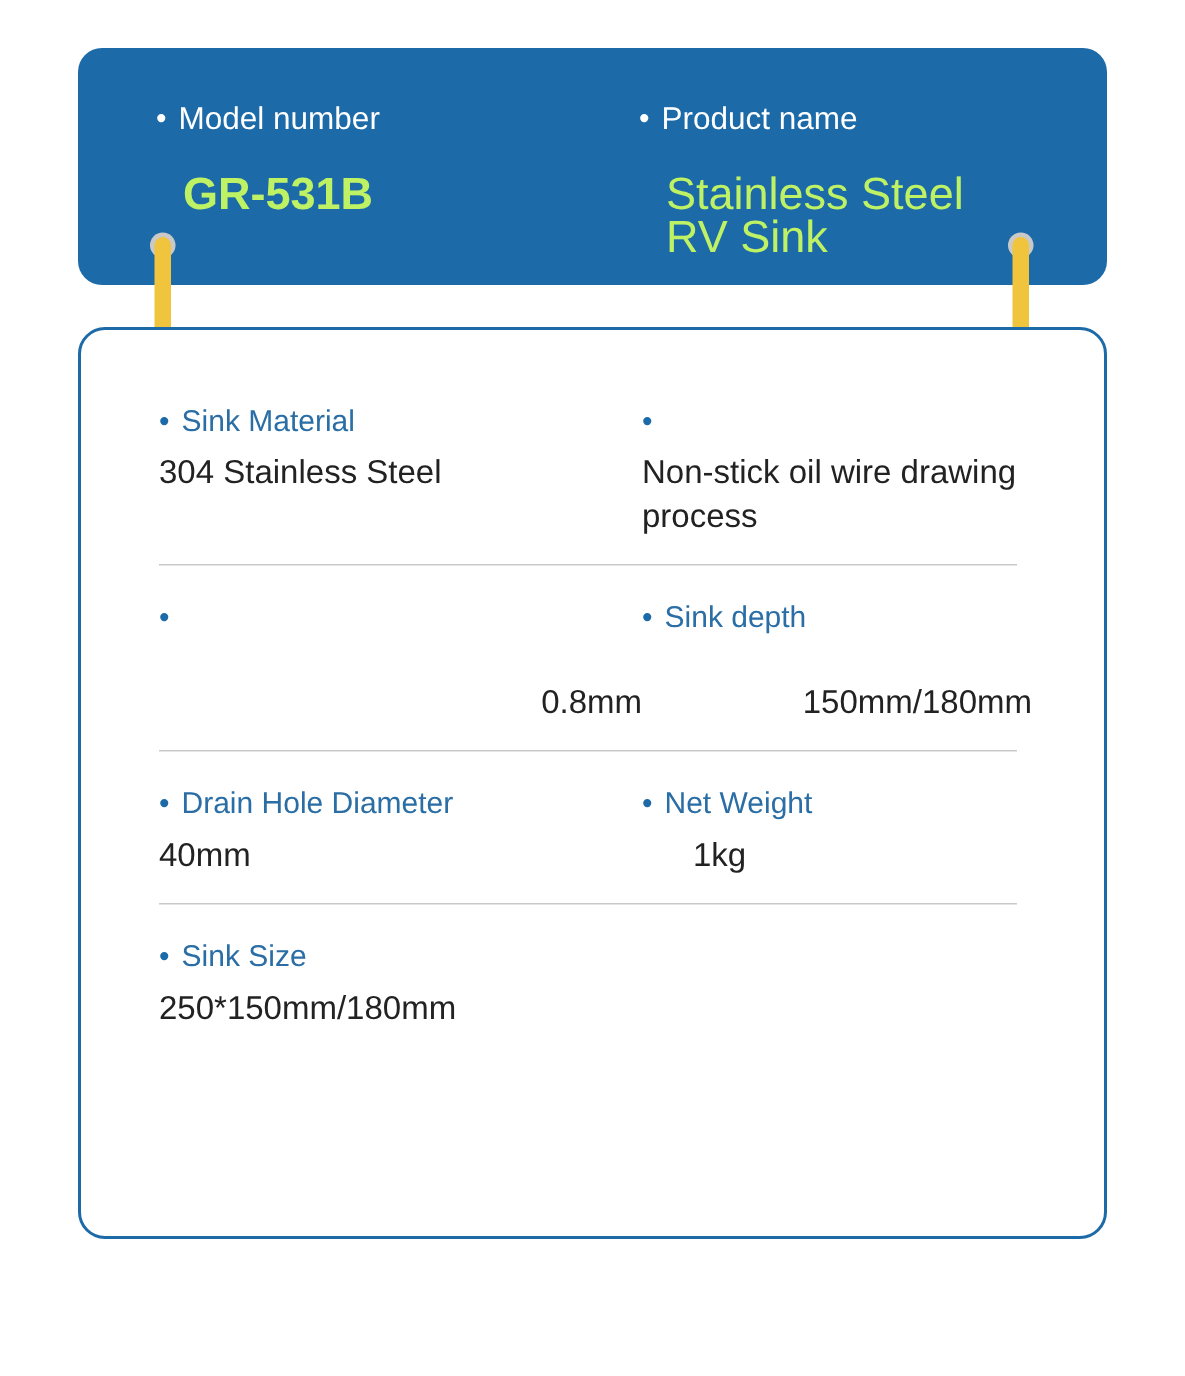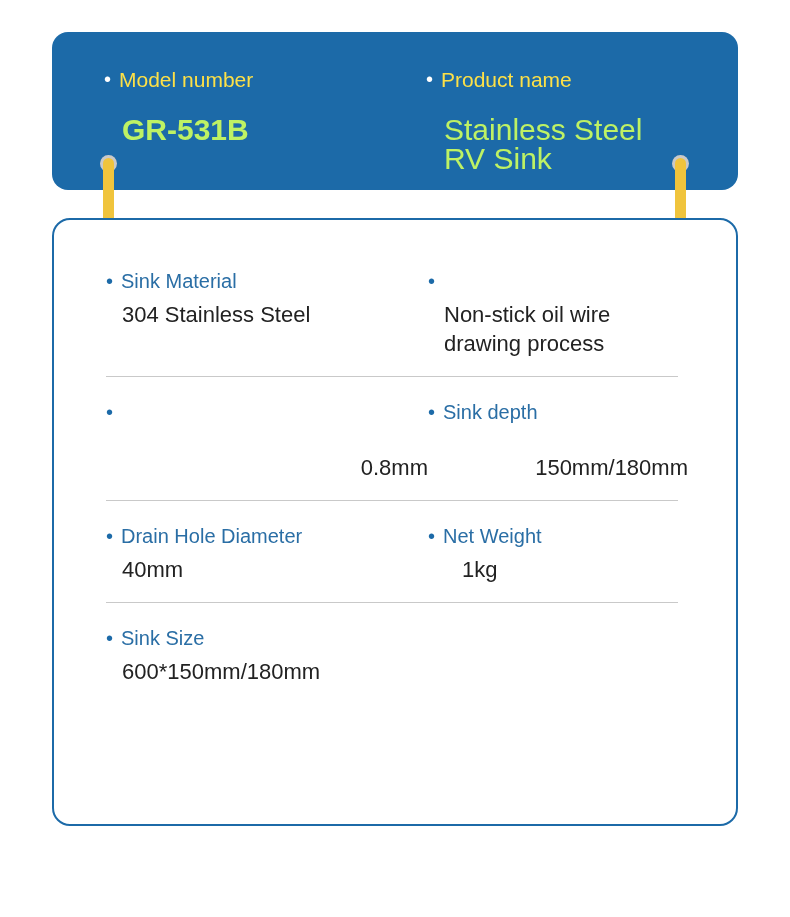--- a/index.html
+++ b/index.html
@@ -55,21 +55,21 @@
   }
   .bullet {
     color: #ffffff;
     font-size: 20px;
     line-height: 26px;
     margin-right: 8px;
   }
   .bullet.blue { color: #1c6aa8; }
 
   .hdr-label {
-    color: #fde047;
+    color: #ffffff;
     font-size: 21px;
     line-height: 27px;
     font-weight: 400;
   }
   .hdr-value {
     color: #bef264;
     font-size: 30px;
     line-height: 29px;
     font-weight: 700;
     margin-top: 22px;
@@ -148,21 +148,20 @@
   .s-label {
     color: #2a6ea5;
     font-size: 20px;
     line-height: 26px;
   }
   .s-value {
     color: #222222;
     font-size: 22px;
     line-height: 29px;
     margin-top: 6px;
-    margin-left: 16px;
   }
   .s-value.indent-more { margin-left: 34px; }
   .s-value.gap-more { margin-top: 28px; text-align: right; }
 
   .divider {
     height: 1px;
     background: #c9c9c9;
     width: 572px;
     margin: 18px 0 0 0;
   }
@@ -267,21 +266,21 @@
       </div>
 
       <div class="divider"></div>
 
       <div class="spec-row blk-4">
         <div class="col left">
           <div class="bullet-row">
             <span class="bullet blue">•</span>
             <span class="s-label">Sink Size</span>
           </div>
-          <div class="s-value">600*150mm/180mm</div>
+          <div class="s-value">250*150mm/180mm</div>
         </div>
         <div class="col right"></div>
       </div>
 
     </div>
   </div>
 
 </div>
 
 </body></html>

